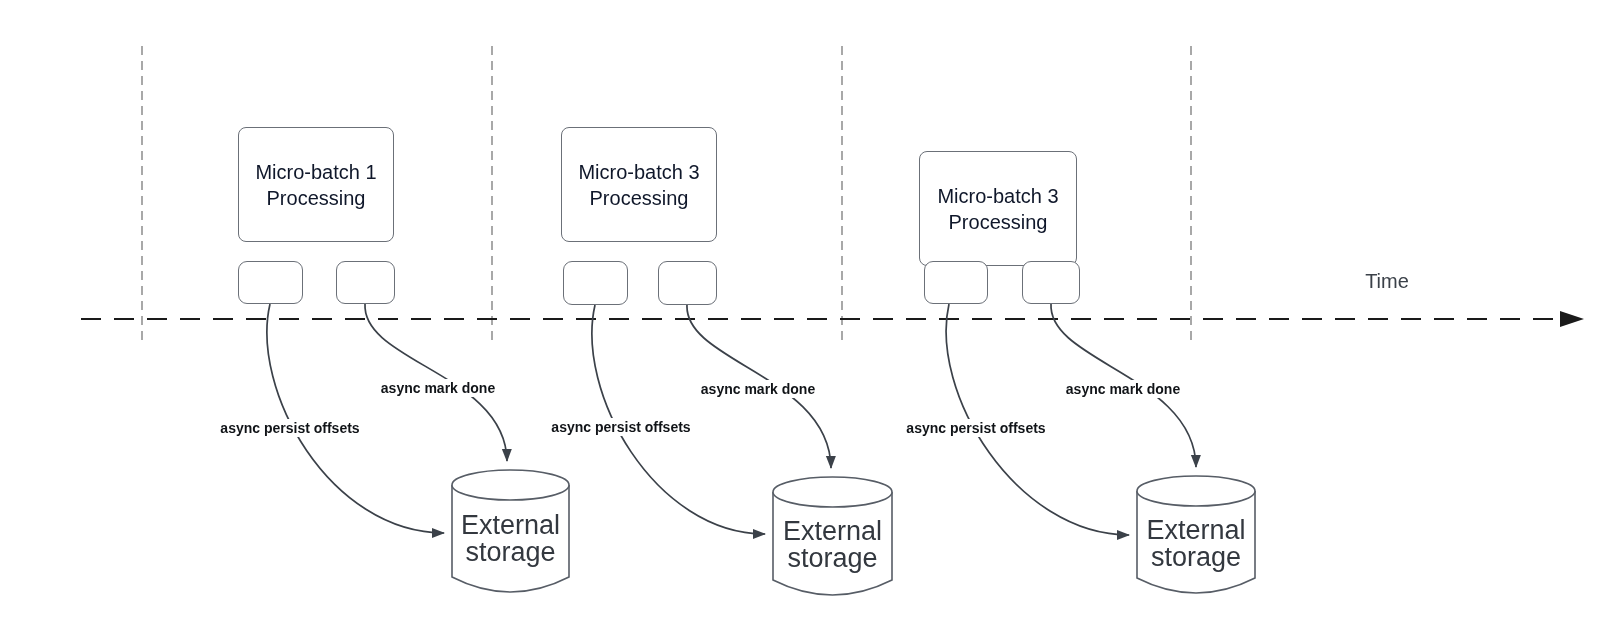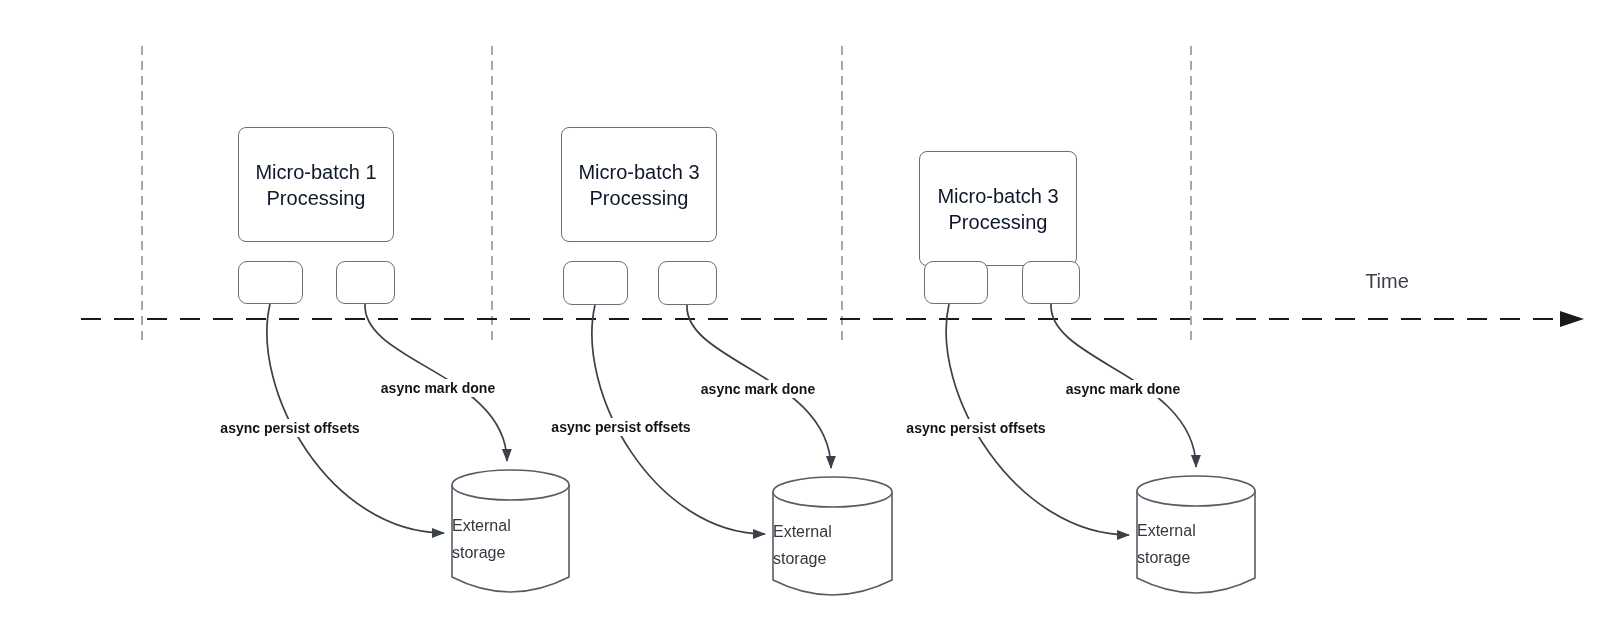--- a/index.html
+++ b/index.html
@@ -39,21 +39,22 @@
     transform: translate(-50%, -50%);
     background: #ffffff;
     font-size: 14px;
     font-weight: bold;
     color: #111418;
     white-space: nowrap;
     padding: 1px 3px;
   }
   .storage-label {
     position: absolute;
-    font-size: 16px;
+    text-align: center;
+    font-size: 27px;
     line-height: 27px;
     color: #33383f;
   }
   .time-label {
     position: absolute;
     transform: translate(-50%, -50%);
     font-size: 20px;
     color: #3b4149;
     white-space: nowrap;
   }

